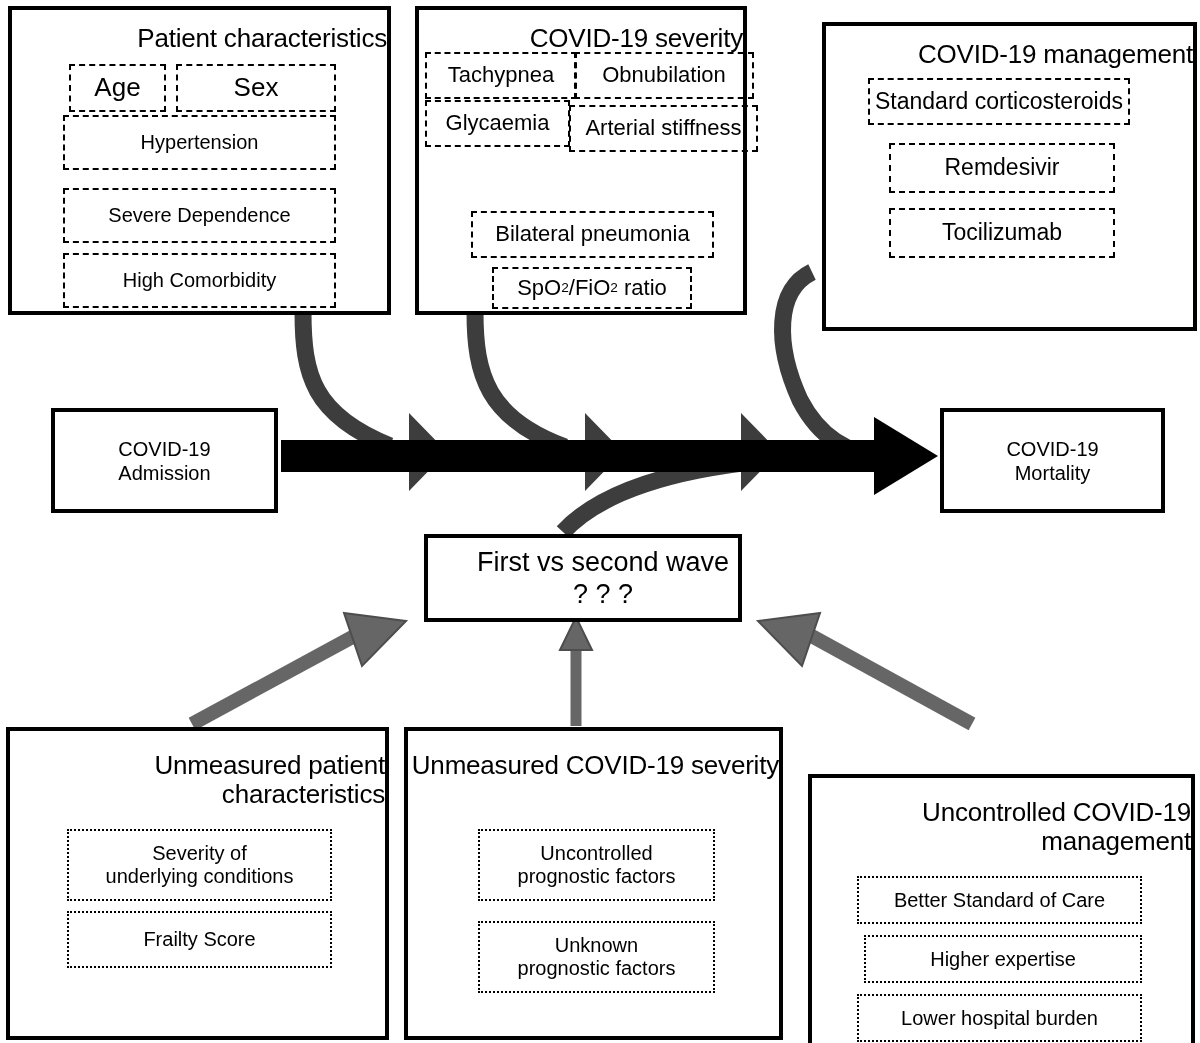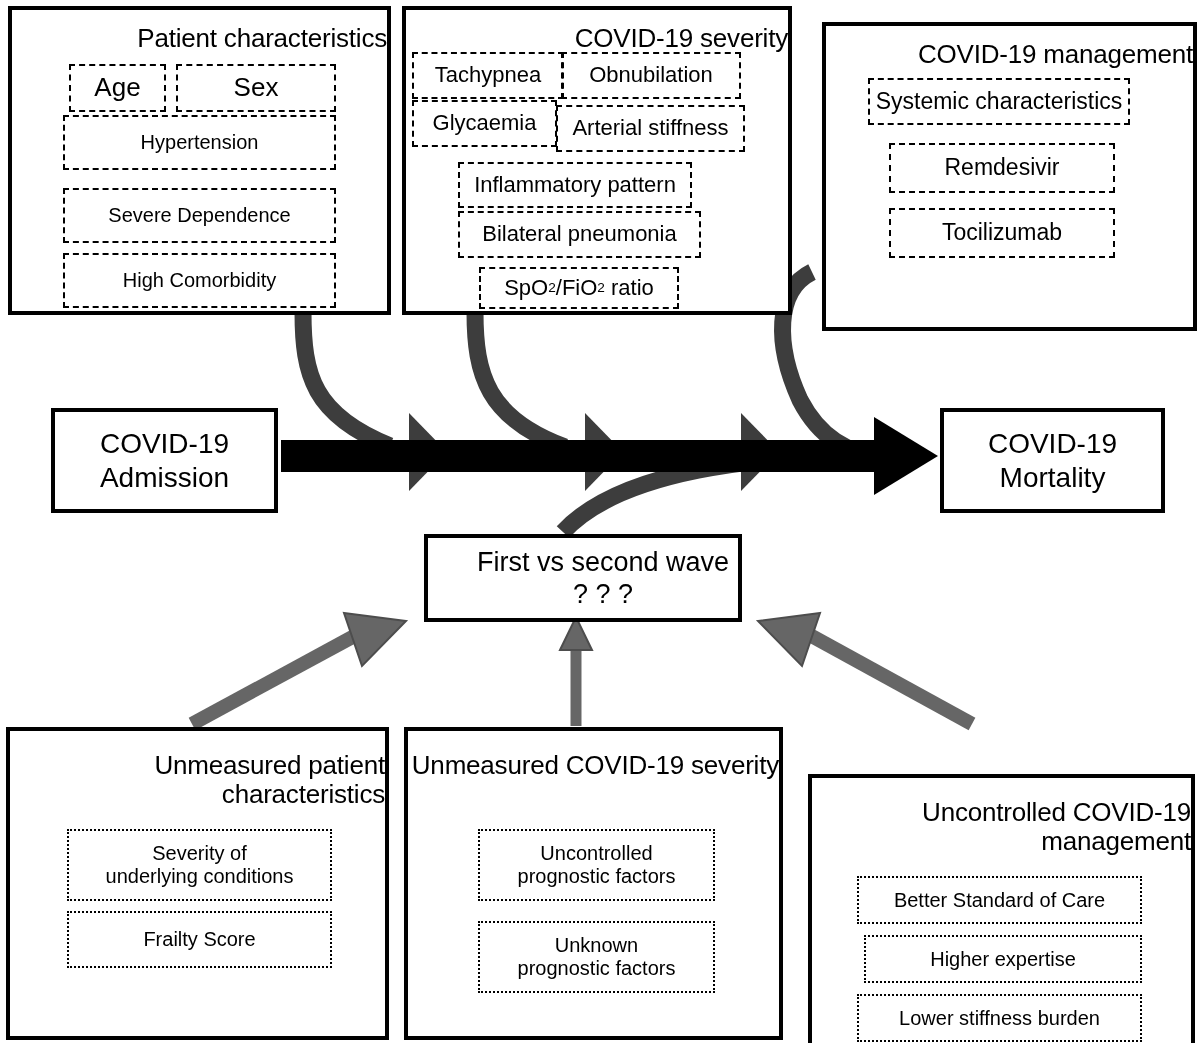--- a/index.html
+++ b/index.html
@@ -74,21 +74,21 @@
     text-align: center;
     line-height: 1.2;
     white-space: pre-line;
     z-index: 6;
   }
   .t26 { font-size: 26px; }
   .t27 { font-size: 27px; }
   .t24 { font-size: 20px; }
   .t23 { font-size: 23px; }
   .t22 { font-size: 22px; }
-  .t32 { font-size: 28px; }
+  .t32 { font-size: 20px; }
   .sub { font-size: 0.62em; vertical-align: sub; }
 </style>
 </head>
 <body>
 
 <div id="page">
 
   <svg id="svg-layer" viewBox="0 0 1200 1043">
     <defs></defs>
 
@@ -134,34 +134,33 @@
 
   <div class="solid-box" style="left:8px; top:6px; width:383px; height:309px;">
     <div class="box-title t26" style="top:14px;">Patient characteristics</div>
     <div class="dashed-item t26" style="left:57px; top:54px; width:97px; height:48px;">Age</div>
     <div class="dashed-item t26" style="left:164px; top:54px; width:160px; height:48px;">Sex</div>
     <div class="dashed-item t24" style="left:51px; top:105px; width:273px; height:55px;">Hypertension</div>
     <div class="dashed-item t24" style="left:51px; top:178px; width:273px; height:55px;">Severe Dependence</div>
     <div class="dashed-item t24" style="left:51px; top:243px; width:273px; height:55px;">High Comorbidity</div>
   </div>
 
-  <div class="solid-box" style="left:402px; top:6px; width:390px; height:309px;">
+  <div class="solid-box" style="left:415px; top:6px; width:332px; height:309px;">
     <div class="box-title t26" style="top:14px;">COVID-19 severity</div>
     <div class="dashed-item t22" style="left:6px; top:42px; width:152px; height:47px;">Tachypnea</div>
     <div class="dashed-item t22" style="left:155px; top:42px; width:180px; height:47px;">Obnubilation</div>
     <div class="dashed-item t22" style="left:6px; top:90px; width:145px; height:47px;">Glycaemia</div>
     <div class="dashed-item t22" style="left:150px; top:95px; width:189px; height:47px;">Arterial stiffness</div>
-    <div class="dashed-item t22" style="left:52px; top:152px; width:234px; height:46px;">Inflammatory pattern</div>
     <div class="dashed-item t22" style="left:52px; top:201px; width:243px; height:47px;text-align:center;">Bilateral pneumonia</div>
     <div class="dashed-item t22" style="left:73px; top:257px; width:200px; height:42px;">SpO<span class="sub">2</span>/FiO<span class="sub">2</span>&nbsp;ratio</div>
   </div>
 
   <div class="solid-box" style="left:822px; top:22px; width:375px; height:309px;">
     <div class="box-title t26" style="top:14px;">COVID-19 management</div>
-    <div class="dashed-item t23" style="left:42px; top:52px; width:262px; height:47px;">Systemic characteristics</div>
+    <div class="dashed-item t23" style="left:42px; top:52px; width:262px; height:47px;">Standard corticosteroids</div>
     <div class="dashed-item t23" style="left:63px; top:117px; width:226px; height:50px;">Remdesivir</div>
     <div class="dashed-item t23" style="left:63px; top:182px; width:226px; height:50px;">Tocilizumab</div>
   </div>
 
   <div class="plain-box t32" style="left:51px; top:408px; width:227px; height:105px;">COVID-19
 Admission</div>
 
   <div class="plain-box t32" style="left:940px; top:408px; width:225px; height:105px;">COVID-19
 Mortality</div>
 
@@ -183,16 +182,16 @@
 prognostic factors</div>
     <div class="dotted-item t24" style="left:70px; top:190px; width:237px; height:72px;">Unknown
 prognostic factors</div>
   </div>
 
   <div class="solid-box" style="left:808px; top:727px; width:387px; height:313px;margin-top:47px;">
     <div class="box-title t26" style="top:20px;">Uncontrolled
 COVID-19 management</div>
     <div class="dotted-item t24" style="left:45px; top:98px; width:285px; height:48px;">Better Standard of Care</div>
     <div class="dotted-item t24" style="left:52px; top:157px; width:278px; height:48px;">Higher expertise</div>
-    <div class="dotted-item t24" style="left:45px; top:216px; width:285px; height:48px;">Lower stiffness burden</div>
+    <div class="dotted-item t24" style="left:45px; top:216px; width:285px; height:48px;">Lower hospital burden</div>
   </div>
 
 </div>
 
 </body></html>

